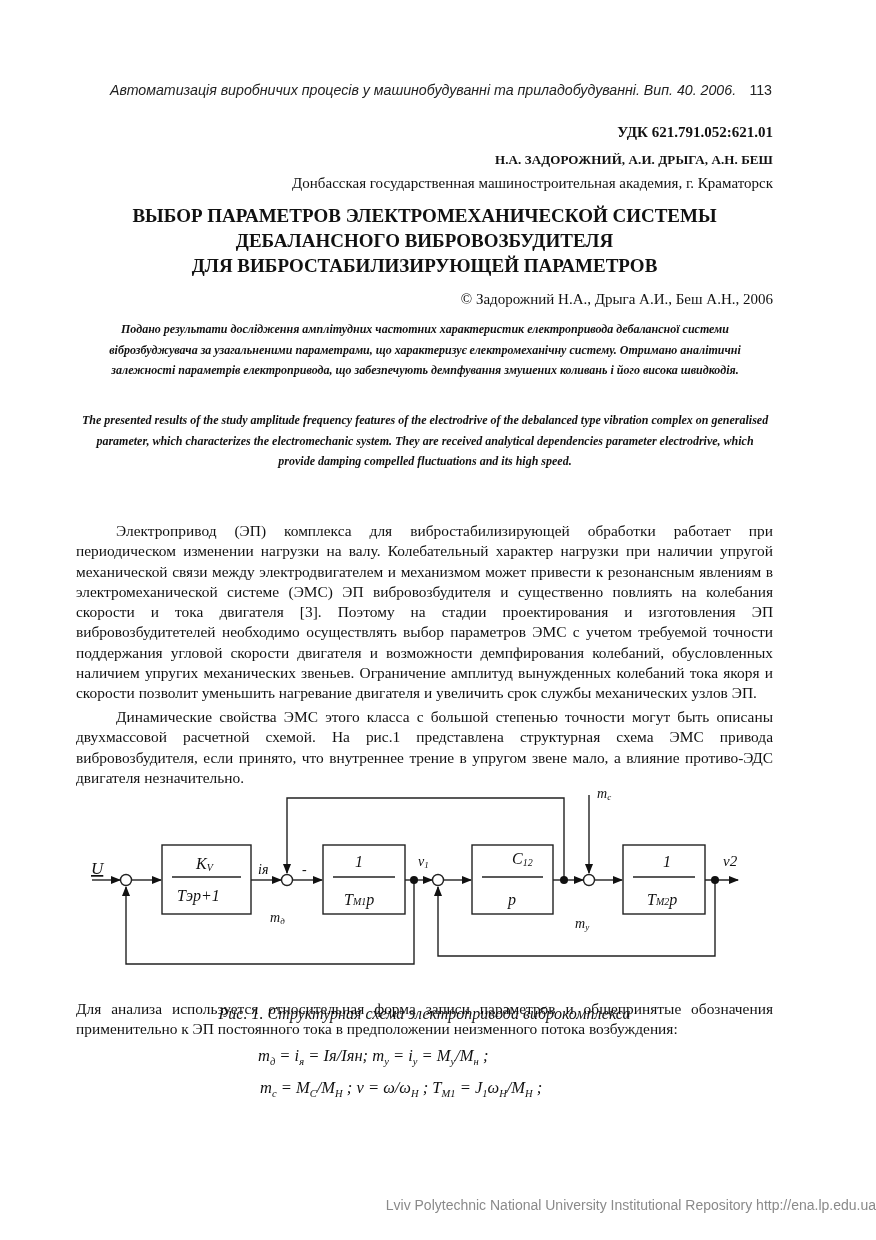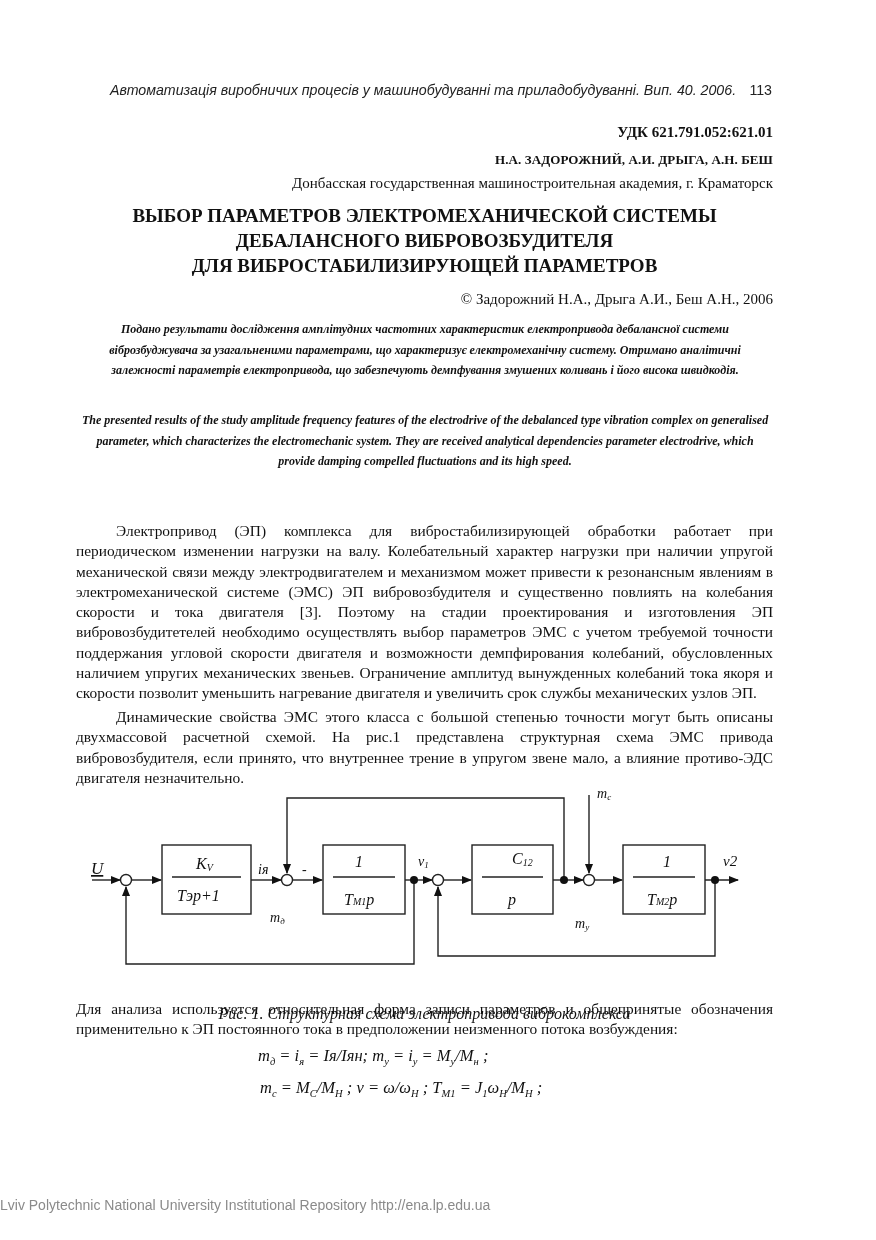--- a/index.html
+++ b/index.html
@@ -19,21 +19,21 @@
   .para { left: 76px; width: 697px; font-size: 15.4px; line-height: 20.3px; text-align: justify; }
   .para .ind { display: inline-block; width: 40px; }
   .p1 { top: 501px; margin-top: 20px; }
   .p2 { top: 707px; }
   .p3 { top: 999px; }
   .caption { left: 76px; top: 973px; width: 697px; text-align: center; font-style: italic; font-size: 16px; margin-top: 32px; }
   .formula { font-family: "Liberation Serif", serif; font-style: italic; font-size: 16.5px; white-space: nowrap; }
   .f1 { left: 258px; top: 1046px; }
   .f2 { left: 260px; top: 1078px; }
   .formula sub { font-size: 10.5px; }
-  .footer { left: 0; top: 1197px; width: 876px; text-align: left; font-family: "Liberation Sans", sans-serif; font-size: 14px; color: #8a8a8a; }
+  .footer { left: 0; top: 1197px; width: 876px; text-align: right; font-family: "Liberation Sans", sans-serif; font-size: 14px; color: #8a8a8a; }
   svg text { font-family: "Liberation Serif", serif; font-style: italic; fill: #111; }
 </style>
 </head>
 <body>
 
 <div class="abs running-head">Автоматизація виробничих процесів у машинобудуванні та приладобудуванні. Вип. 40. 2006.</div>
 <div class="abs page-num">113</div>
 
 <div class="abs serif udk">УДК 621.791.052:621.01</div>
 <div class="abs serif authors">Н.А. ЗАДОРОЖНИЙ, А.И. ДРЫГА, А.Н. БЕШ</div>

